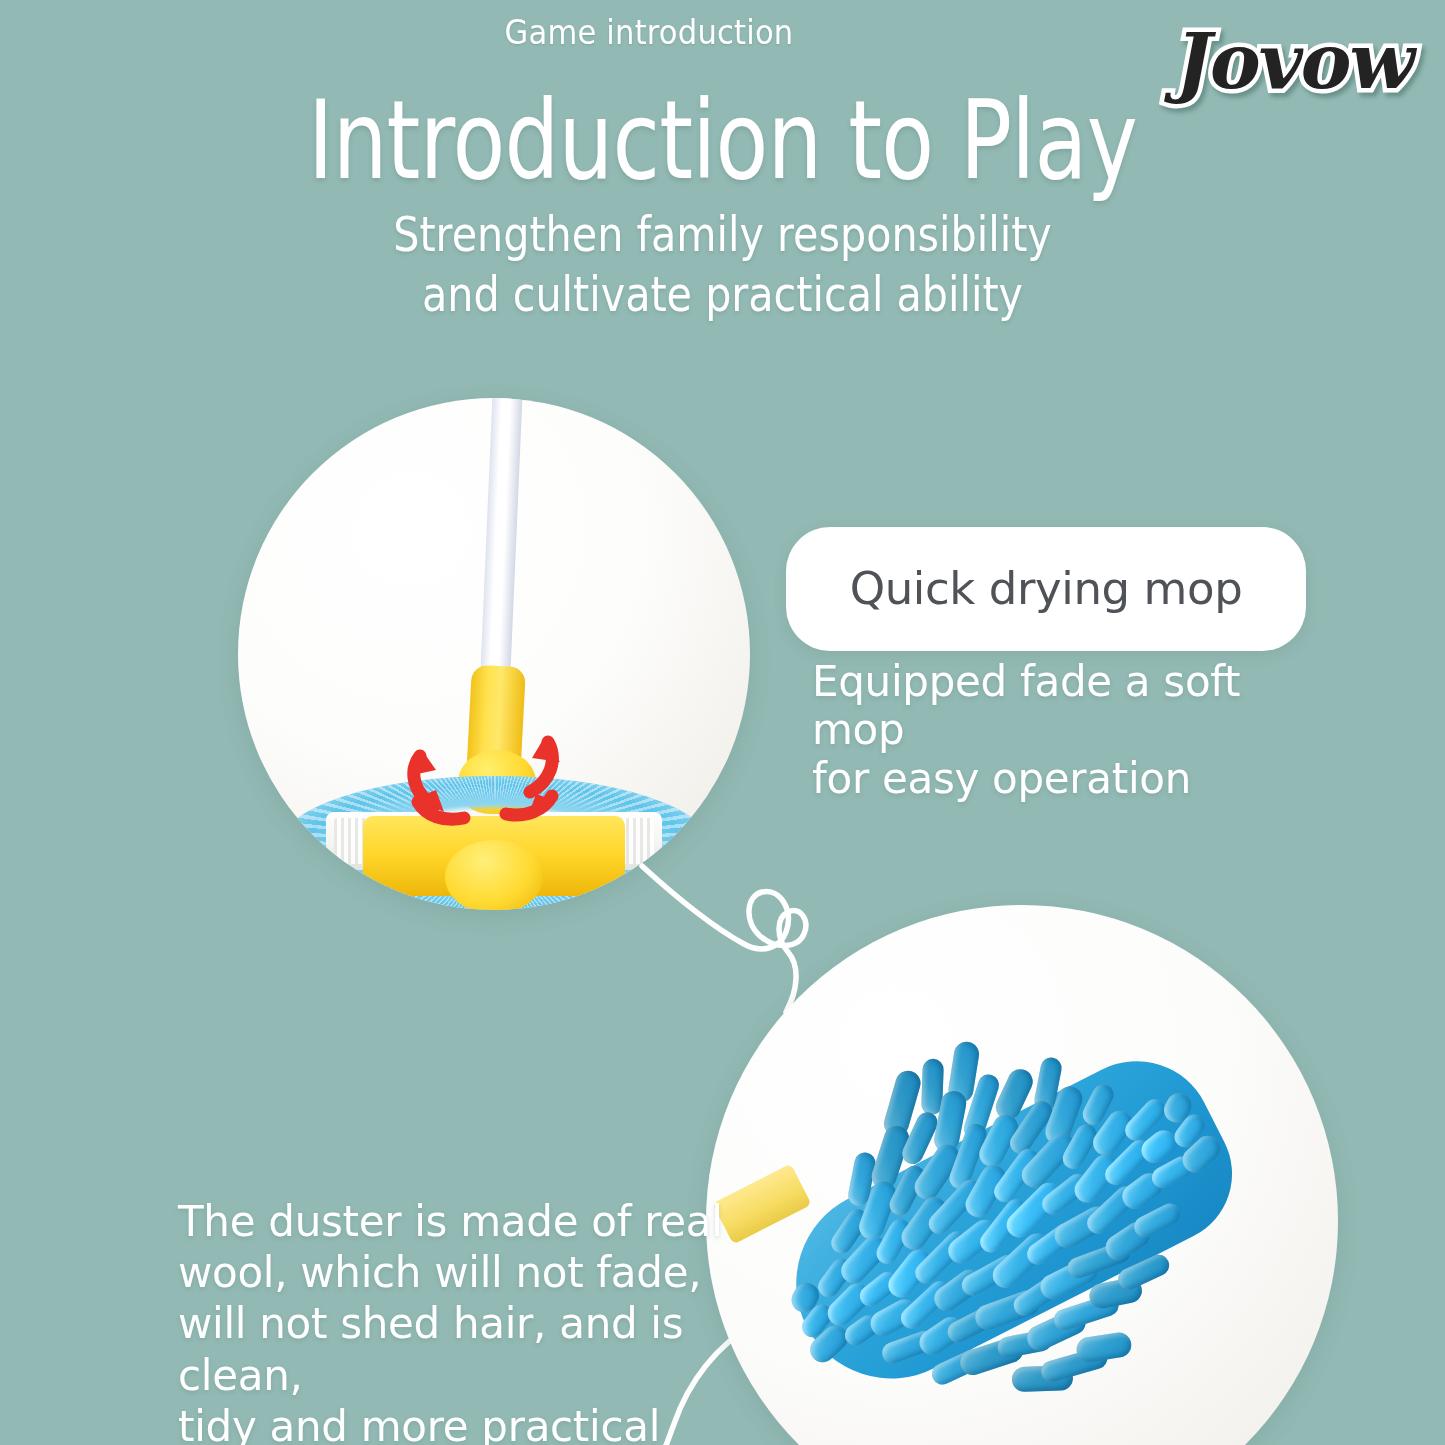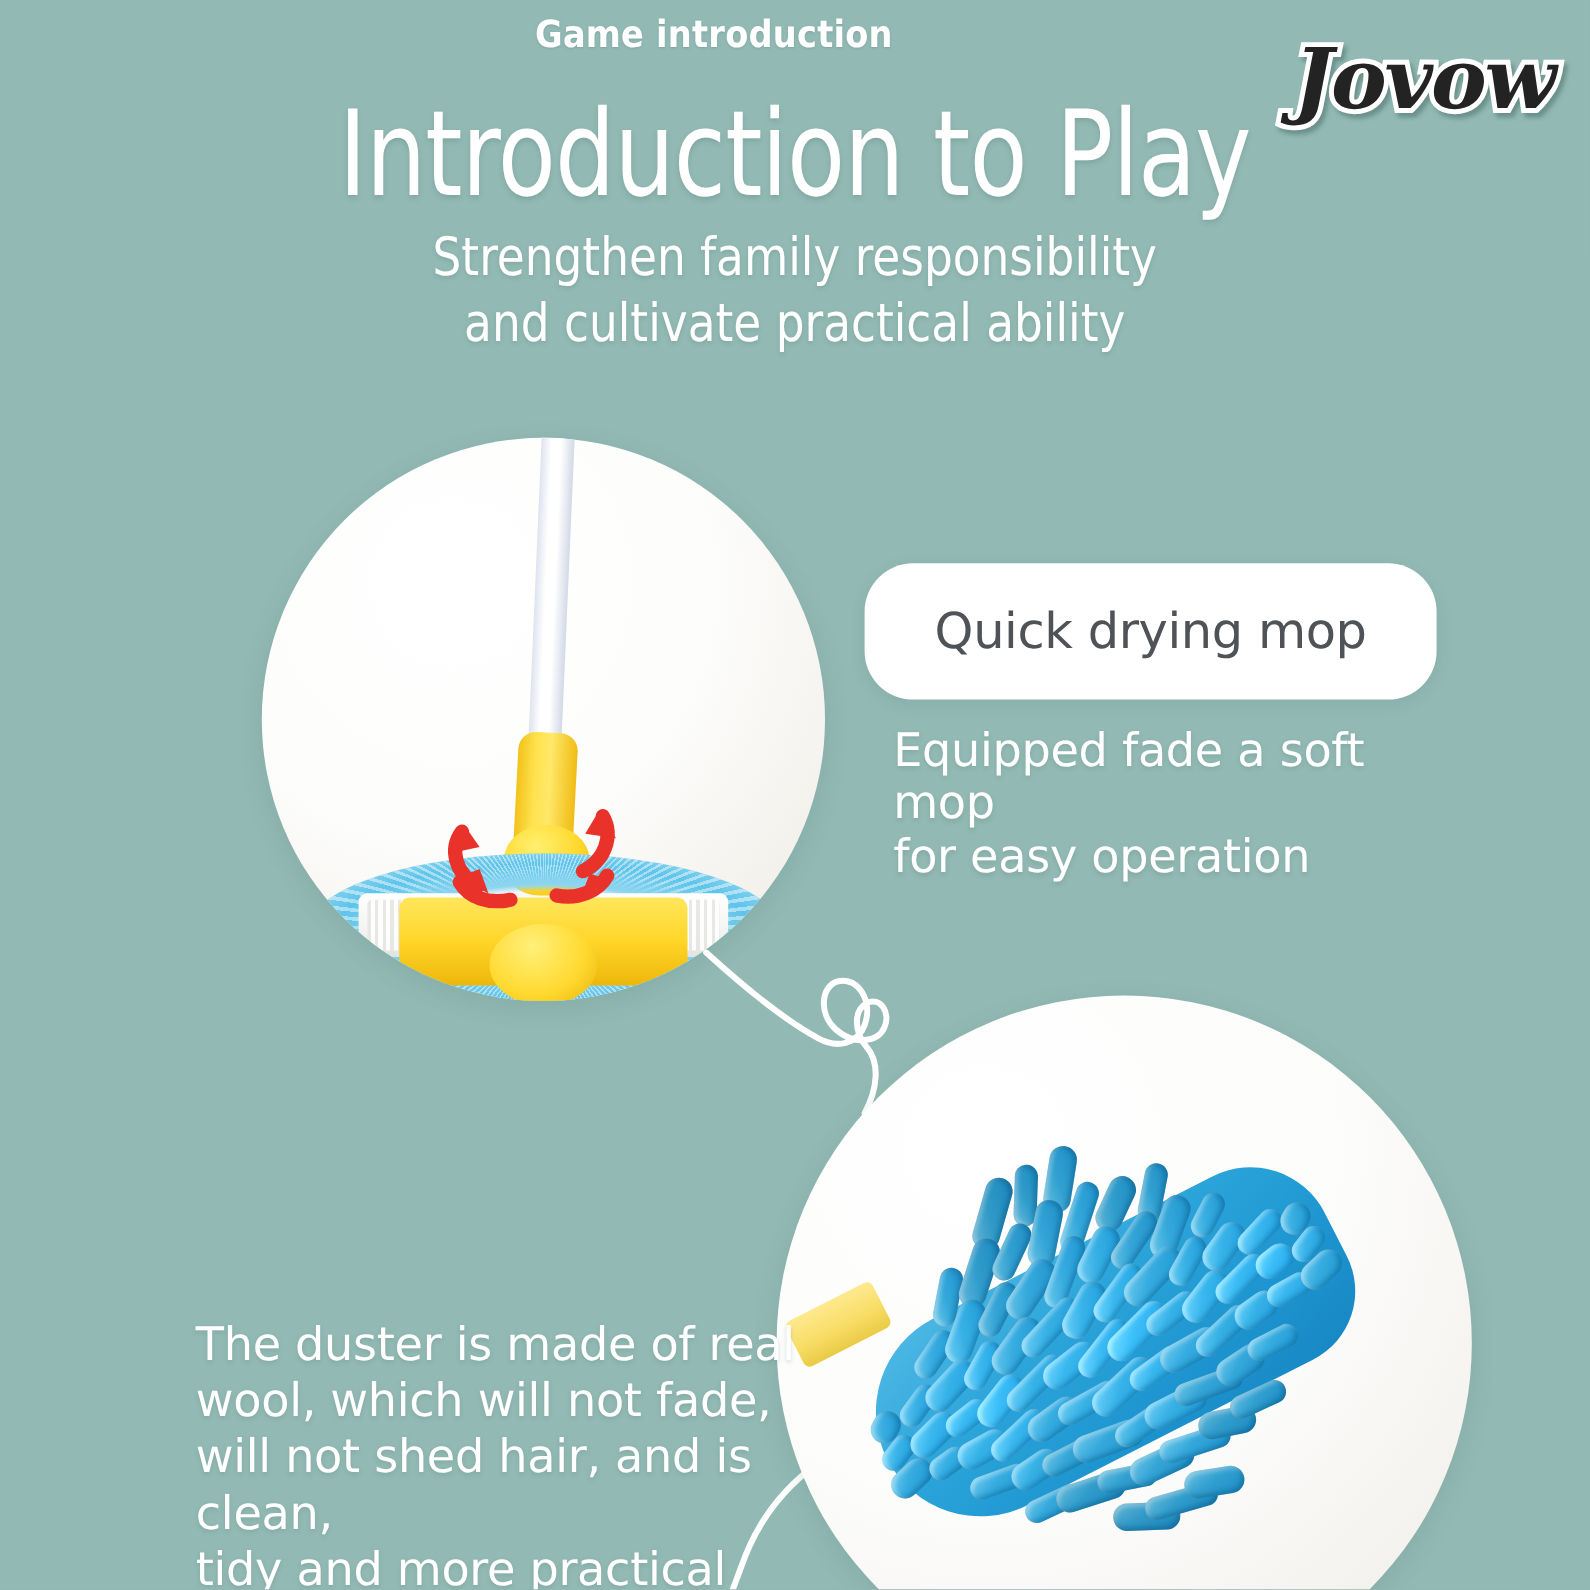--- a/index.html
+++ b/index.html
@@ -13,21 +13,21 @@
     position:relative;
     width:1445px; height:1445px;
     background:#92b9b3;
     overflow:hidden;
   }
 
   
   .eyebrow {
     position:absolute; top:12px; left:0; width:1298px;
     text-align:center;
-    font-size:34px; font-weight:700; color:#ffffff;
+    font-size:34px; font-weight:400; color:#ffffff;
     letter-spacing:0.2px;
     font-family:"DejaVu Sans", sans-serif;
     font-stretch:condensed;
     text-shadow:0 1px 2px rgba(90,130,125,.35);
   }
   .headline {
     position:absolute; top:86px; left:0; width:1445px;
     text-align:center;
     font-size:108px; line-height:1.02;
     font-weight:400; color:#ffffff;
@@ -45,21 +45,21 @@
     font-family:"DejaVu Sans", sans-serif;
     transform:scaleX(.86);
     transform-origin:50% 50%;
     text-shadow:0 2px 4px rgba(85,125,120,.28);
   }
   .subline.l1 { top:204px; }
   .subline.l2 { top:264px; }
 
   
   .logo {
-    position:absolute; top:30px; right:22px;
+    position:absolute; top:20px; right:22px;
     font-family:"DejaVu Serif", serif;
     font-size:76px; font-weight:700;
     font-style:italic;
     color:#232323;
     letter-spacing:-2px;
     line-height:1;
     padding:4px 10px;
     -webkit-text-stroke:9px #ffffff;
     paint-order:stroke fill;
     filter:drop-shadow(3px 4px 2px rgba(60,95,92,.45));
@@ -190,20 +190,21 @@
   
   .pill {
     position:absolute;
     background:#ffffff;
     border-radius:44px;
     display:flex; align-items:center; justify-content:center;
     text-align:center;
     color:#4f5256;
     font-family:"DejaVu Sans", sans-serif;
     box-shadow:0 4px 14px rgba(70,110,105,.14);
+    margin-top:15px;
   }
   #pill-mop {
     left:786px; top:512px; width:520px; height:124px;
     font-size:45px; line-height:1.16; padding:0 26px;
     letter-spacing:-0.4px;
   }
   #pill-duster {
     left:114px; top:1104px; width:528px; height:74px;
     font-size:44px; line-height:1; padding:0 22px;
     letter-spacing:-0.2px;

